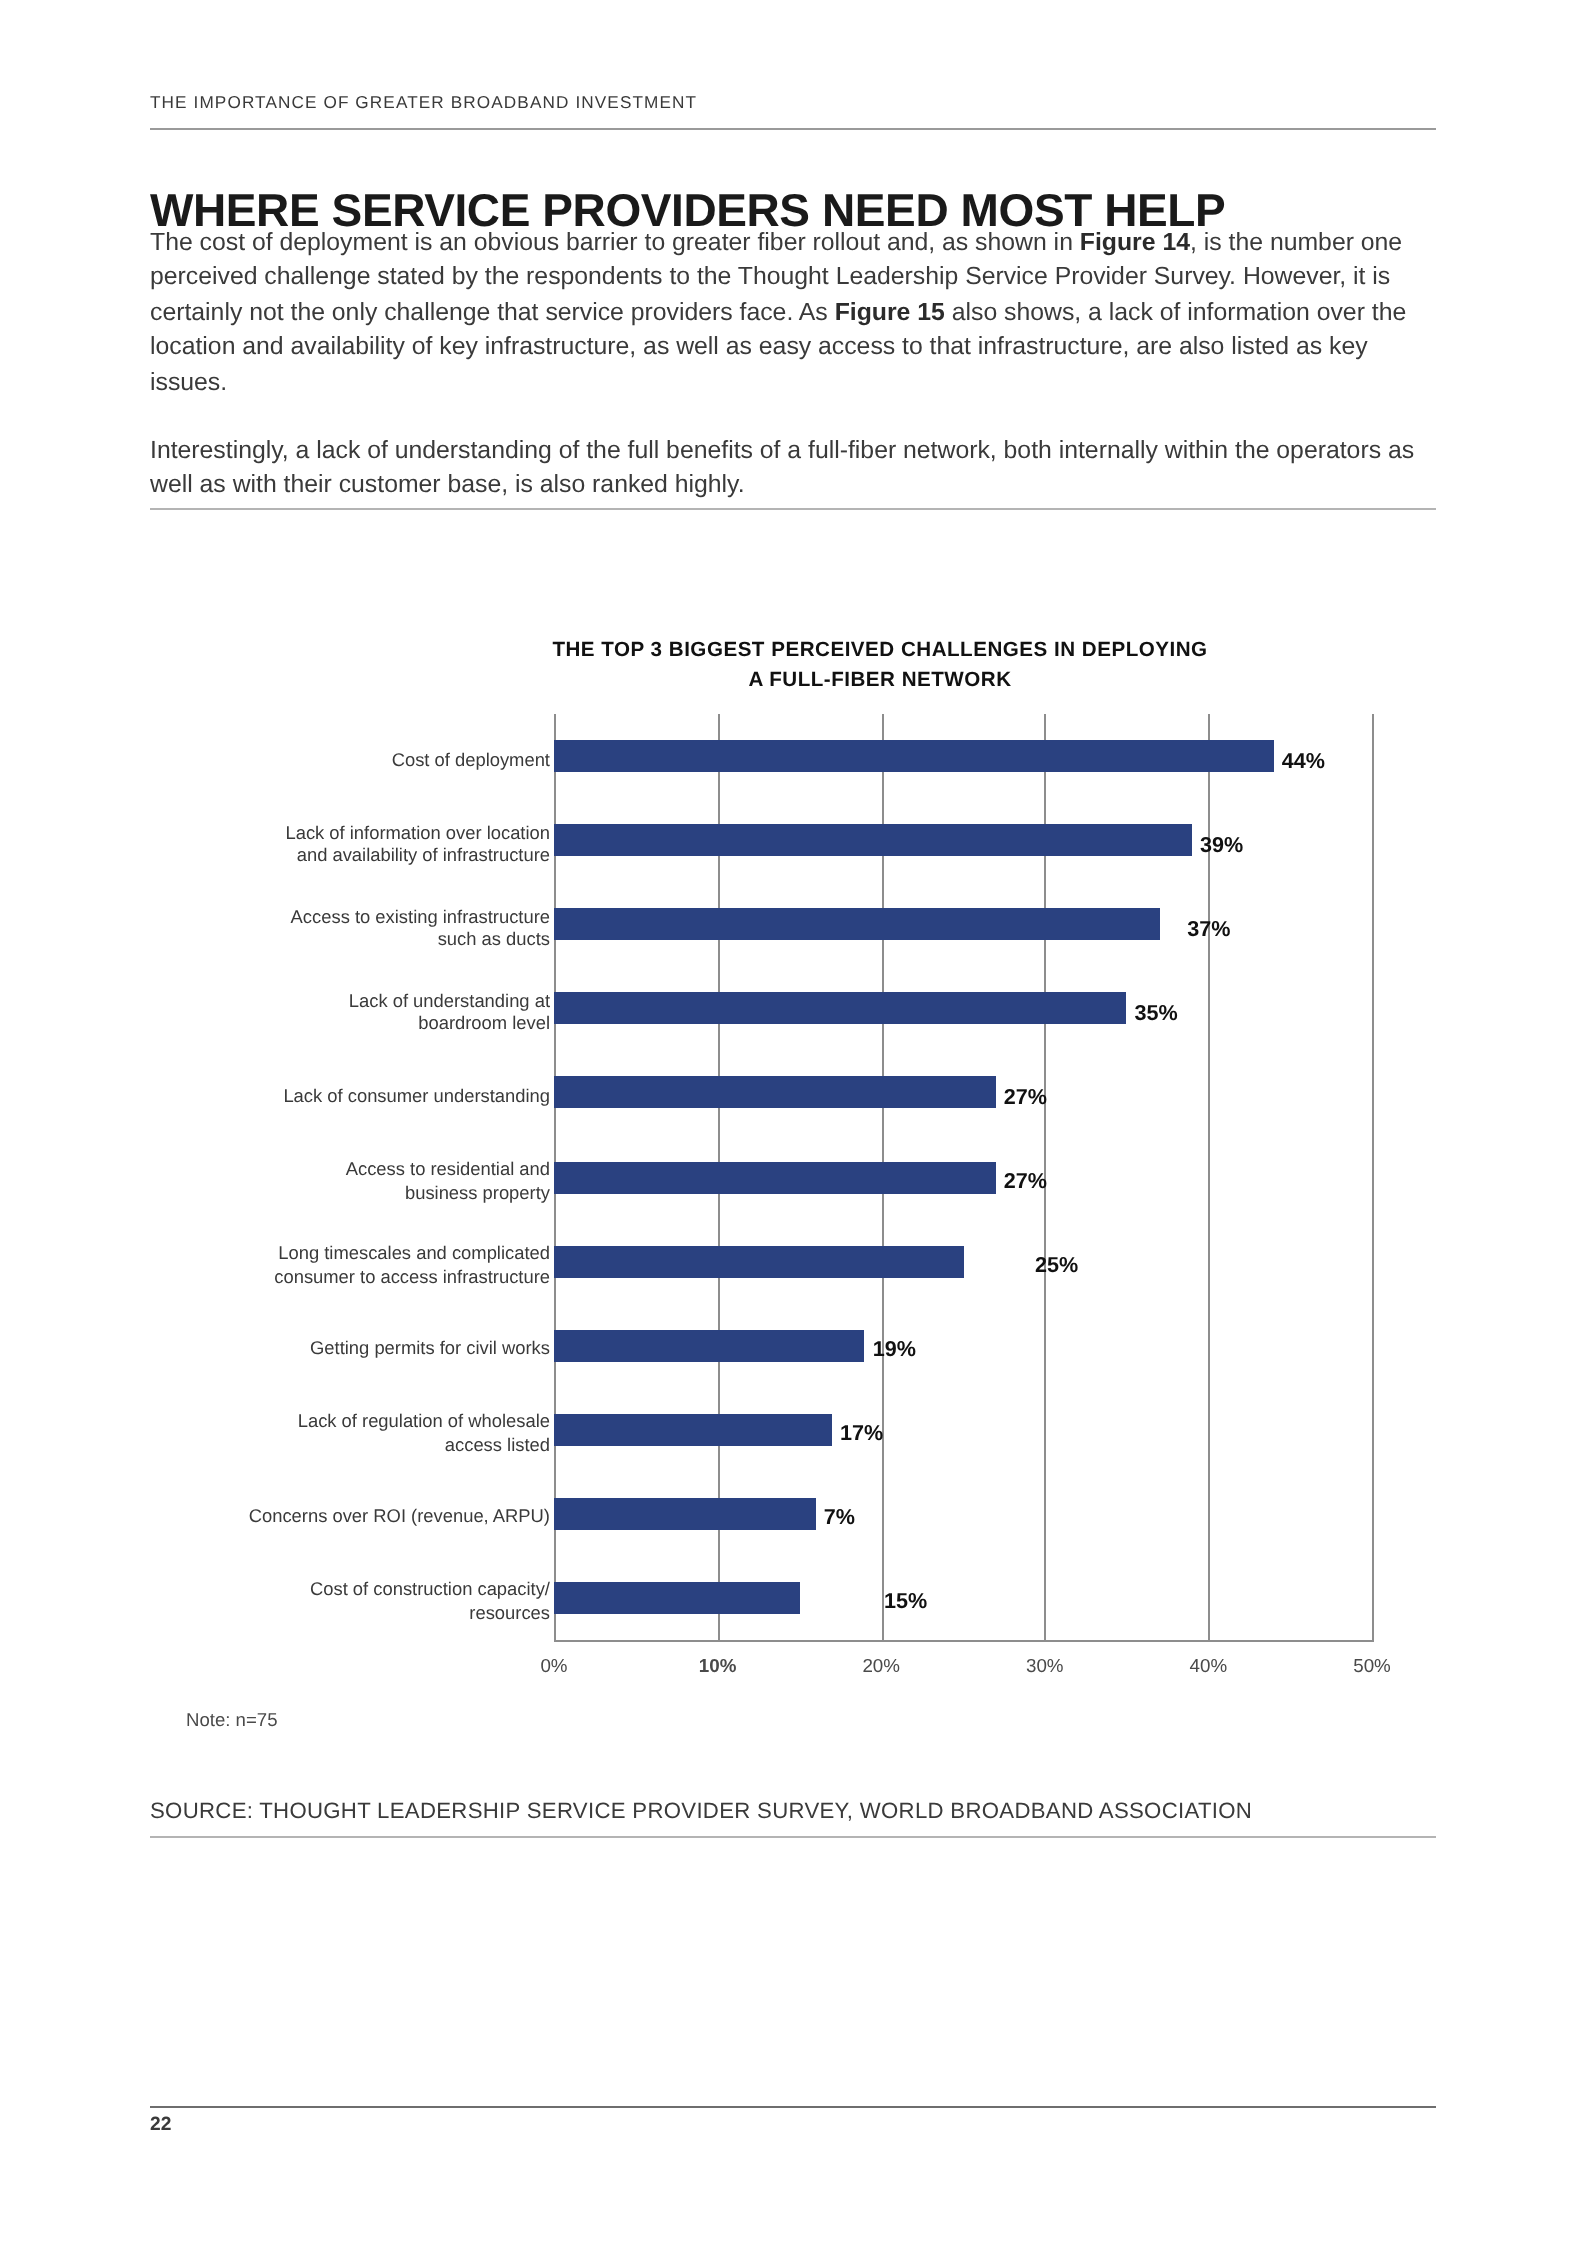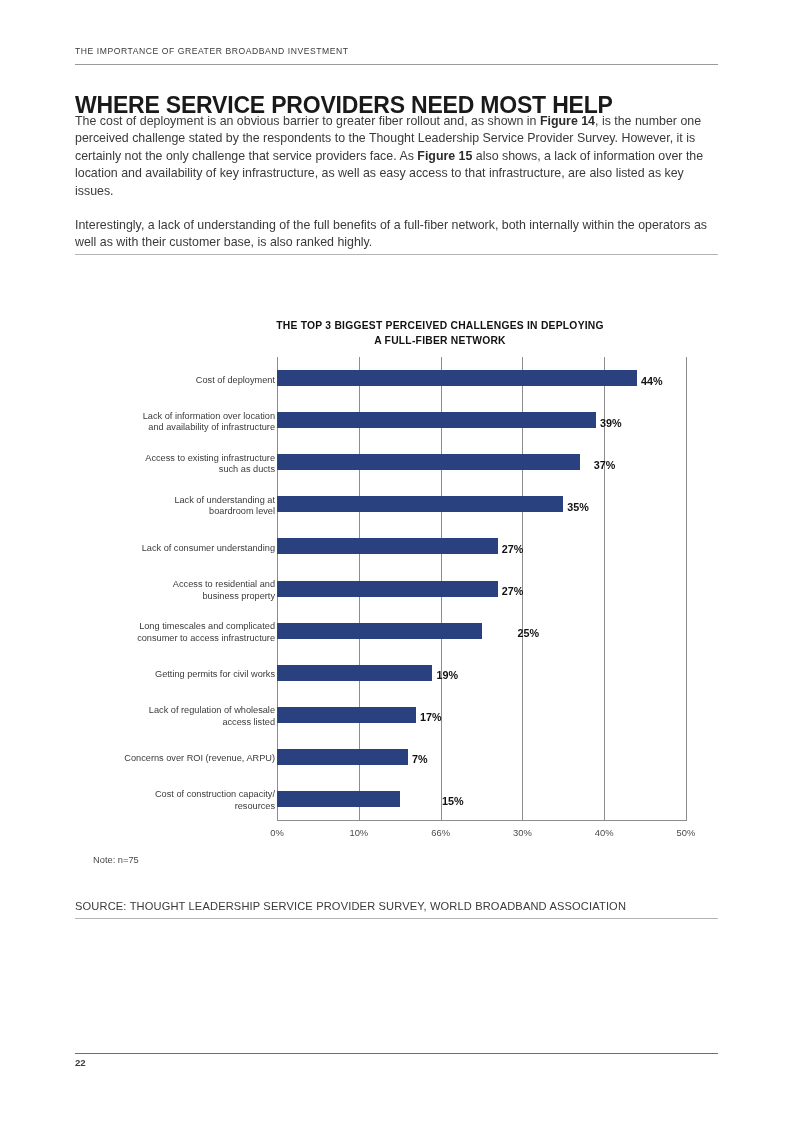--- a/index.html
+++ b/index.html
@@ -293,22 +293,22 @@
           </div>
           <div class="row" style="top: 433.955px;">
             <div class="row-label">Cost of construction capacity/
 resources</div>
             <div class="bar" style="width: 122.7px; background: rgb(42, 65, 128);"></div>
             <div class="bar-value" style="left: 315px; margin-left: 48px;">15%</div>
           </div>
         </div>
       <div class="xticks" id="xticks">
           <div class="xtick" style="left: 0px;">0%</div>
-          <div class="xtick" style="left: 81.8px;">10%</div>
-          <div class="xtick" style="left: 163.6px;">66%</div>
+          <div class="xtick" style="left: 81.8px; font-weight: bold;">10%</div>
+          <div class="xtick" style="left: 163.6px;">20%</div>
           <div class="xtick" style="left: 245.4px;">30%</div>
           <div class="xtick" style="left: 327.2px;">40%</div>
           <div class="xtick" style="left: 409px;">50%</div>
         </div>
     </div>
 
     <div class="chart-note">Note: n=75</div>
   </div>
 
   <div class="source-text">SOURCE: THOUGHT LEADERSHIP SERVICE PROVIDER SURVEY, WORLD BROADBAND ASSOCIATION</div>

